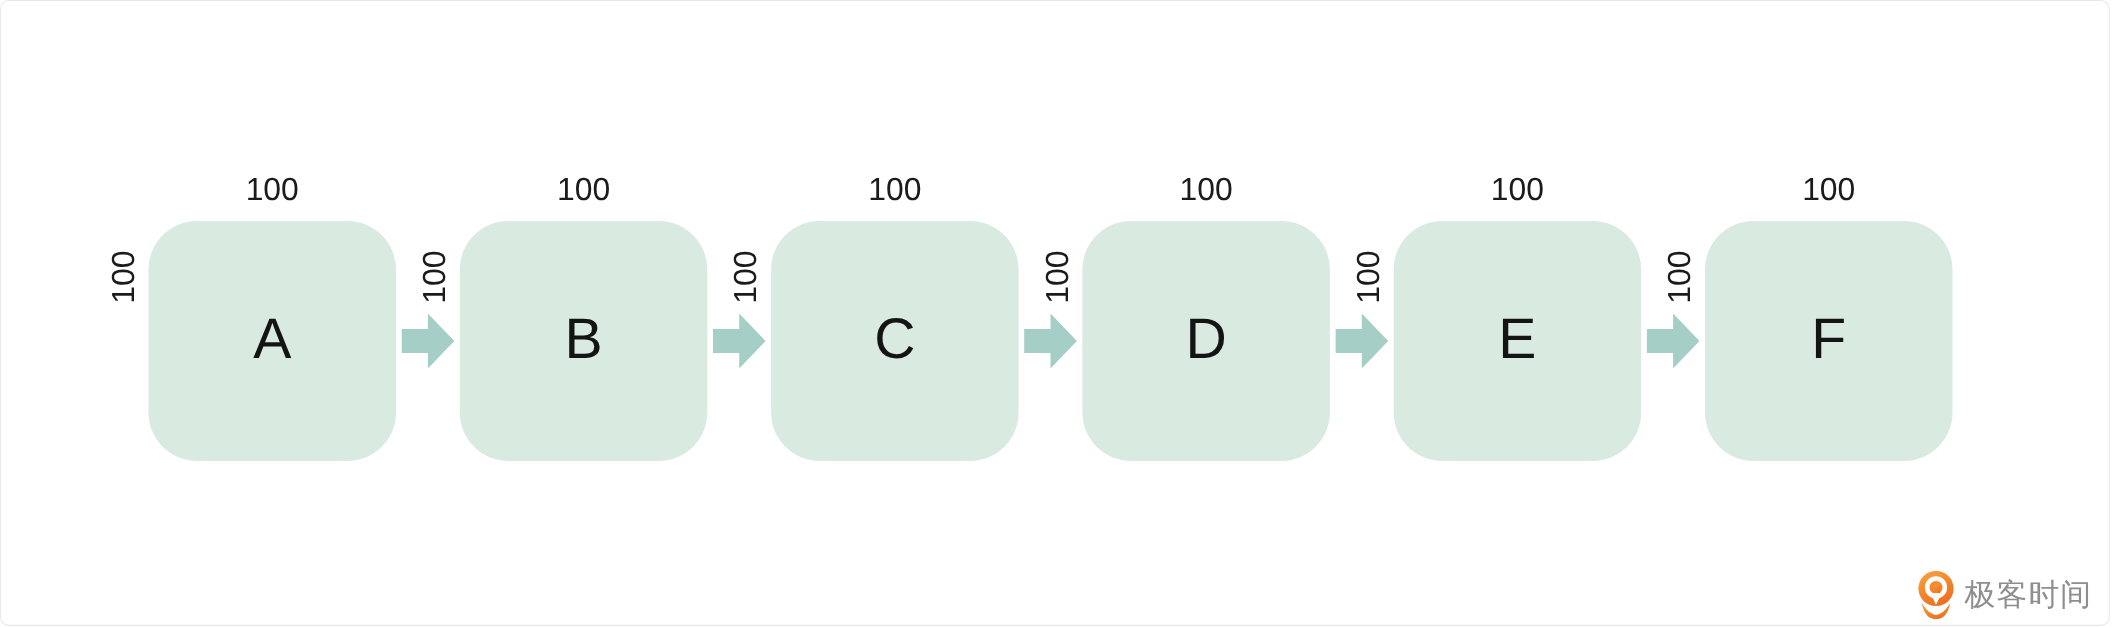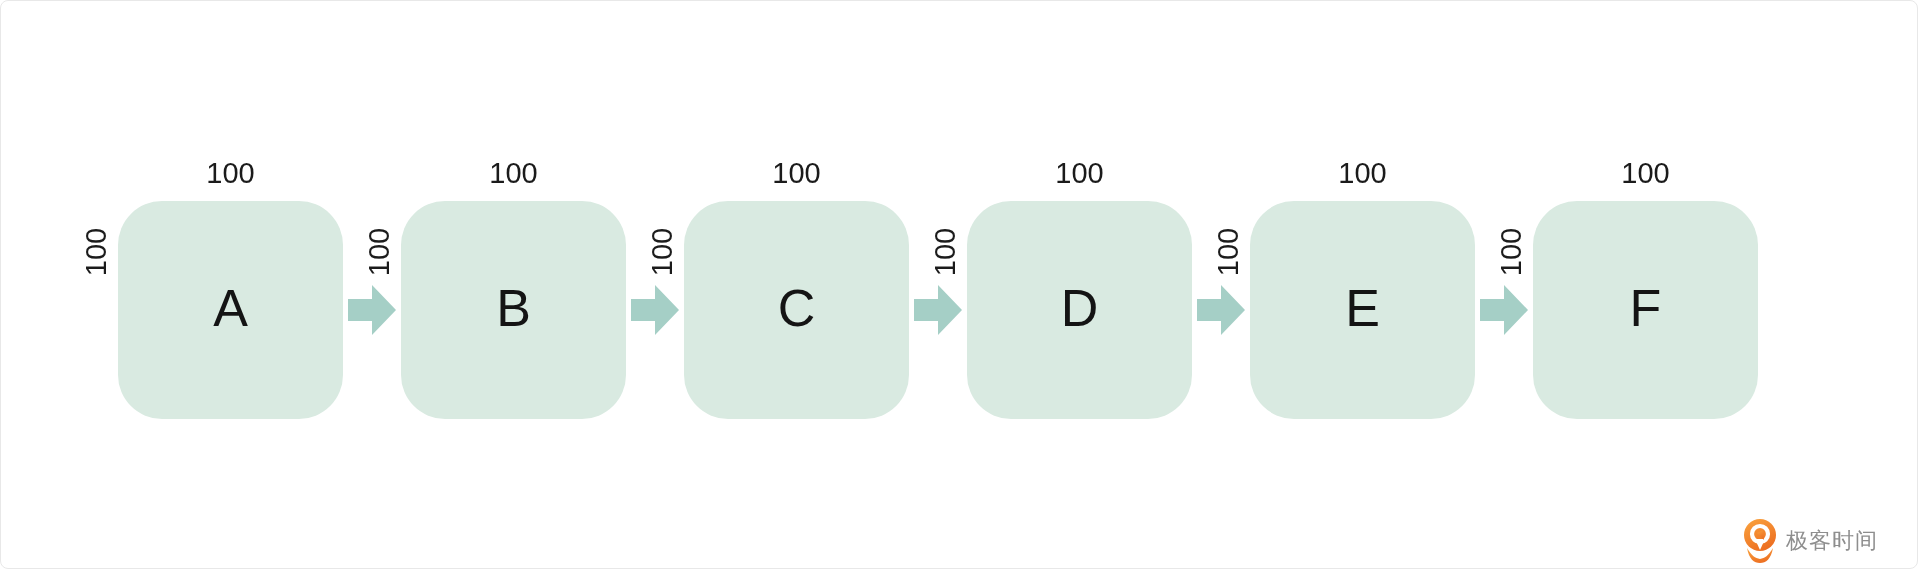--- a/index.html
+++ b/index.html
@@ -13,21 +13,21 @@
     width: 1918px;
     height: 569px;
     background: #ffffff;
     border: 1px solid var(--canvas-border, #e8e8e8);
     border-radius: 8px;
     box-sizing: border-box;
     overflow: hidden;
   }
   .flow {
     position: absolute;
-    left: 117px;
+    left: 134px;
     top: 200px;
     display: flex;
     align-items: flex-end;
   }
   .node {
     position: relative;
     width: 225px;
     height: 218px;
   }
   .node .box {
@@ -89,21 +89,21 @@
     position: absolute;
     left: 1742px;
     top: 518px;
     display: flex;
     align-items: center;
     height: 44px;
   }
   .brand svg { display: block; }
   .brand-text {
     margin-left: 9px;
-    font-size: 22px;
+    font-size: 28px;
     color: var(--brand-text, #8e8e8e);
     letter-spacing: 1px;
     line-height: 44px;
   }
 </style>
 </head>
 <body>
 
 <div class="canvas">
 

